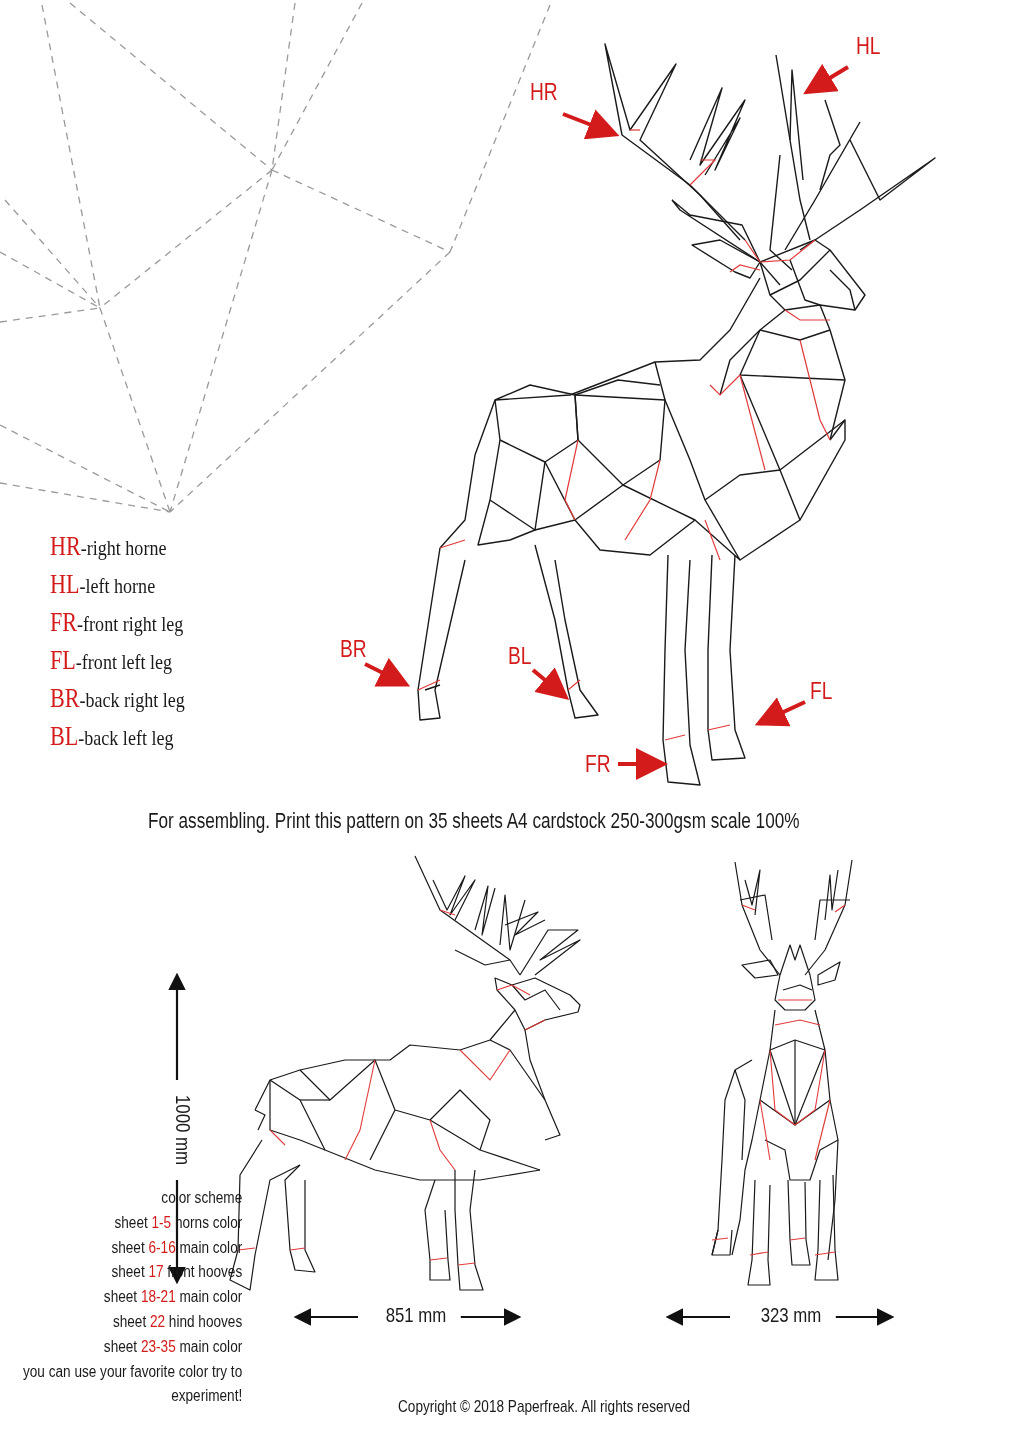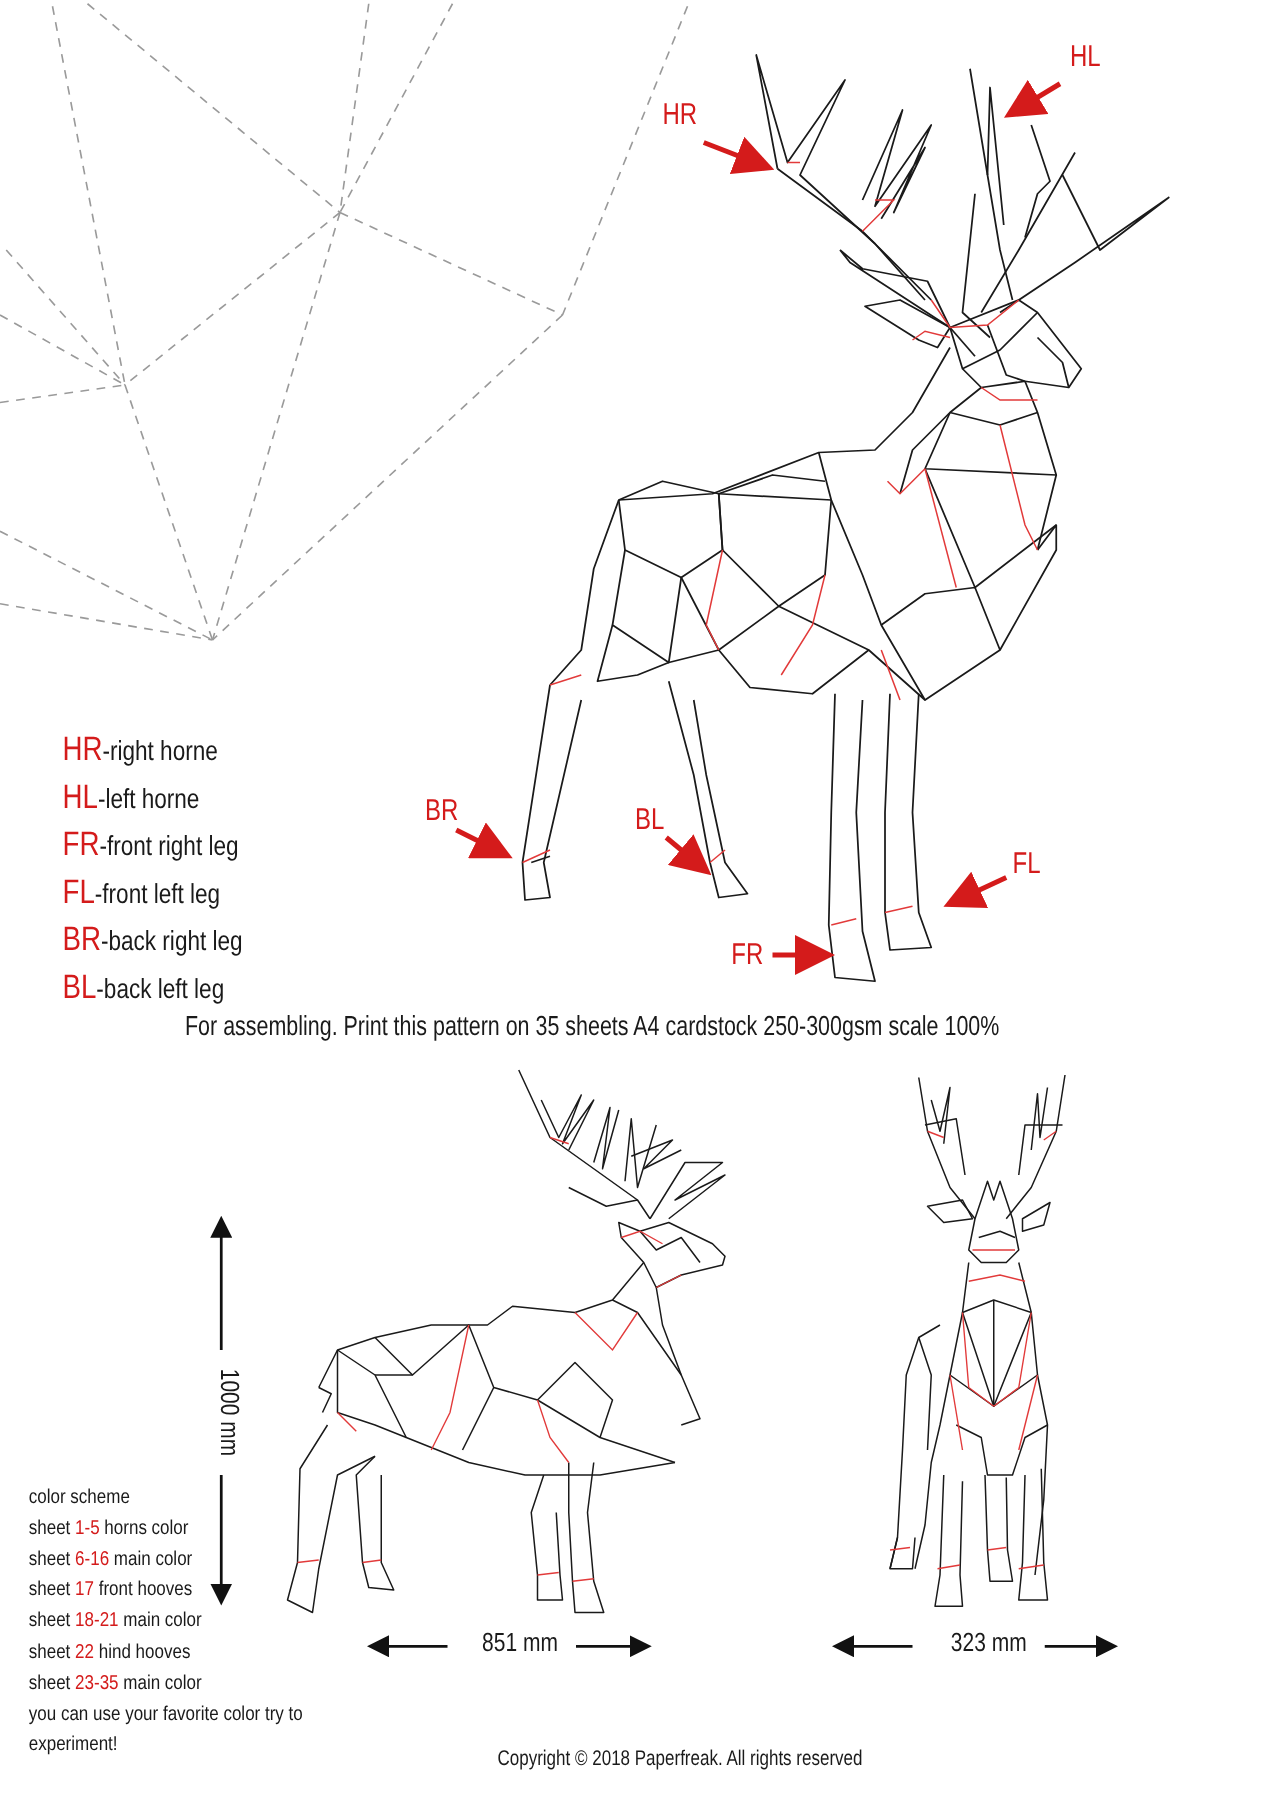--- a/index.html
+++ b/index.html
@@ -126,21 +126,21 @@
   </g>
 </svg>
 
 <div class="abs callout" style="left:530px;top:78px;">HR</div>
 <div class="abs callout" style="left:856px;top:32px;">HL</div>
 <div class="abs callout" style="left:340px;top:635px;">BR</div>
 <div class="abs callout" style="left:508px;top:642px;">BL</div>
 <div class="abs callout" style="left:810px;top:677px;">FL</div>
 <div class="abs callout" style="left:585px;top:750px;">FR</div>
 
-<div class="abs" style="left:50px;top:581px;">
+<div class="abs" style="left:50px;top:528px;font-family:Liberation Serif, serif;">
   <div class="legend-line"><span class="red" style="font-size:27px">HR</span><span>-right horne</span></div>
   <div class="legend-line"><span class="red" style="font-size:27px">HL</span><span>-left horne</span></div>
   <div class="legend-line"><span class="red" style="font-size:27px">FR</span><span>-front right leg</span></div>
   <div class="legend-line"><span class="red" style="font-size:27px">FL</span><span>-front left leg</span></div>
   <div class="legend-line"><span class="red" style="font-size:27px">BR</span><span>-back right leg</span></div>
   <div class="legend-line"><span class="red" style="font-size:27px">BL</span><span>-back left leg</span></div>
 </div>
 
 <div class="abs instruction" style="left:148px;top:808px;">For assembling. Print this pattern on 35 sheets A4 cardstock 250-300gsm scale 100%</div>
 
@@ -251,21 +251,21 @@
     <line x1="460" y1="1317" x2="517" y2="1317"></line>
     <line x1="730" y1="1317" x2="670" y2="1317"></line>
     <line x1="832" y1="1317" x2="890" y2="1317"></line>
   </g>
 </svg>
 
 <div class="abs vert-label" style="left:132px;top:1118px;width:90px;text-align:center;">1000 mm</div>
 <div class="abs dim-label" style="left:360px;top:1303px;width:100px;text-align:center;">851 mm</div>
 <div class="abs dim-label" style="left:735px;top:1303px;width:100px;text-align:center;">323 mm</div>
 
-<div class="abs" style="left:23px;top:1186px;">
+<div class="abs" style="left:23px;top:1186px;text-align:right;">
   <div class="scheme-line">color scheme</div>
   <div class="scheme-line"><span>sheet </span><span class="red">1-5</span><span> horns color</span></div>
   <div class="scheme-line"><span>sheet </span><span class="red">6-16</span><span> main color</span></div>
   <div class="scheme-line"><span>sheet </span><span class="red">17</span><span> front hooves</span></div>
   <div class="scheme-line"><span>sheet </span><span class="red">18-21</span><span> main color</span></div>
   <div class="scheme-line"><span>sheet </span><span class="red">22</span><span> hind hooves</span></div>
   <div class="scheme-line"><span>sheet </span><span class="red">23-35</span><span> main color</span></div>
   <div class="scheme-line">you can use your favorite color try to</div>
   <div class="scheme-line">experiment!</div>
 </div>

